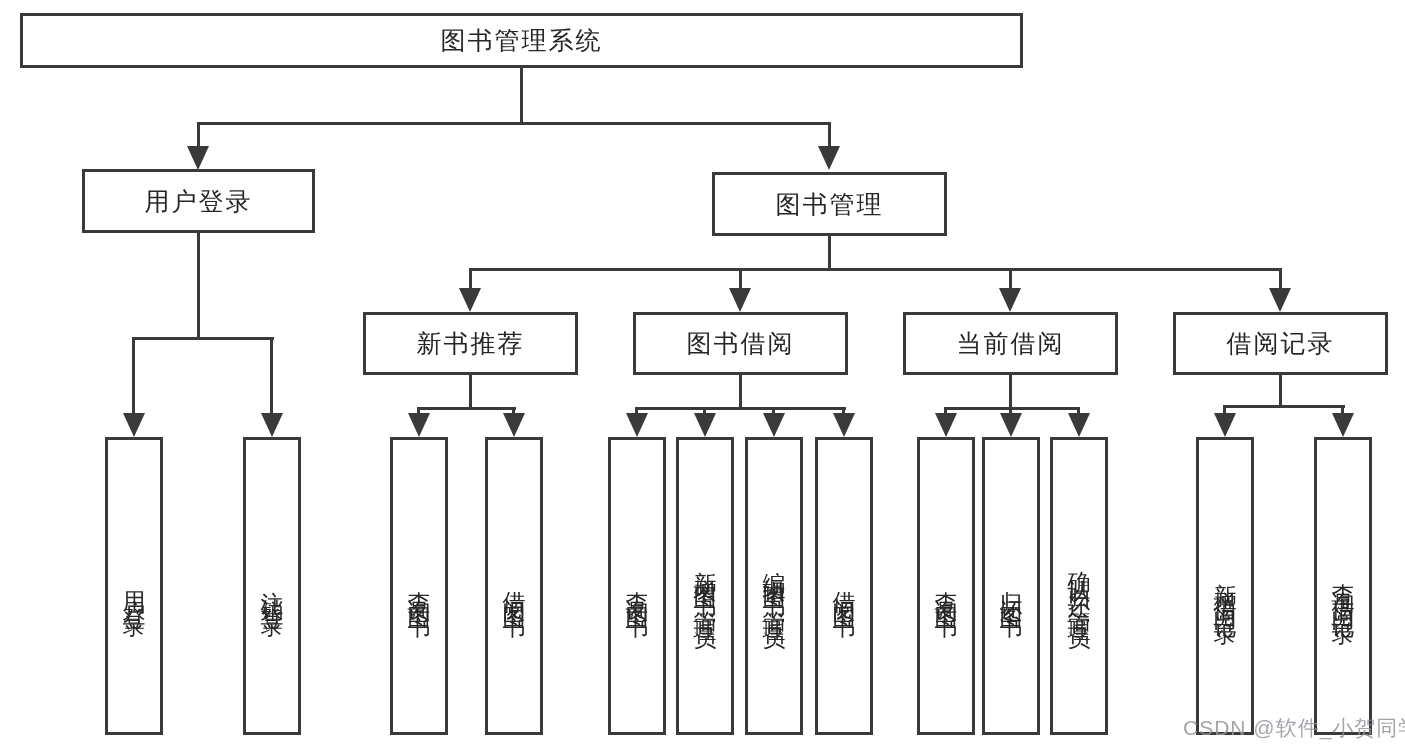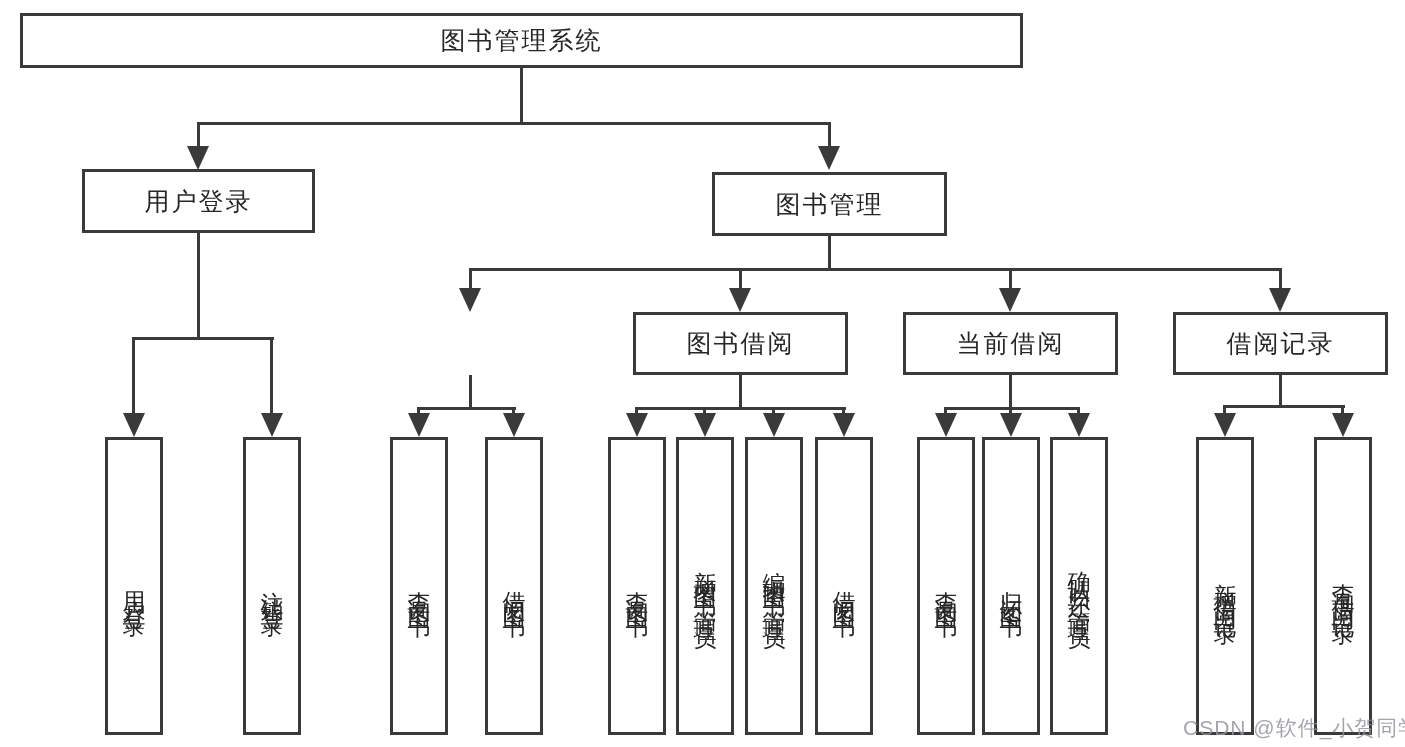--- a/index.html
+++ b/index.html
@@ -81,20 +81,21 @@
   <div class="hl" style="left:469px;top:268px;width:813px"></div>
   <div class="vl" style="left:469px;top:268px;height:24px"></div>
   <div class="ah" style="left:459px;top:288px"></div>
   <div class="vl" style="left:739px;top:268px;height:24px"></div>
   <div class="ah" style="left:729px;top:288px"></div>
   <div class="vl" style="left:1009px;top:268px;height:24px"></div>
   <div class="ah" style="left:999px;top:288px"></div>
   <div class="vl" style="left:1279px;top:268px;height:24px"></div>
   <div class="ah" style="left:1269px;top:288px"></div>
 
+  <div class="box" style="left:363px;top:312px;width:215px;height:63px">新书推荐</div>
   <div class="box" style="left:633px;top:312px;width:215px;height:63px">图书借阅</div>
   <div class="box" style="left:903px;top:312px;width:215px;height:63px">当前借阅</div>
   <div class="box" style="left:1173px;top:312px;width:215px;height:63px">借阅记录</div>
 
   <div class="vl" style="left:469px;top:375px;height:34px"></div>
   <div class="hl" style="left:418px;top:407px;width:98px"></div>
   <div class="vl" style="left:417px;top:407px;height:10px"></div>
   <div class="ah" style="left:408px;top:413px"></div>
   <div class="vl" style="left:512px;top:407px;height:10px"></div>
   <div class="ah" style="left:503px;top:413px"></div>

